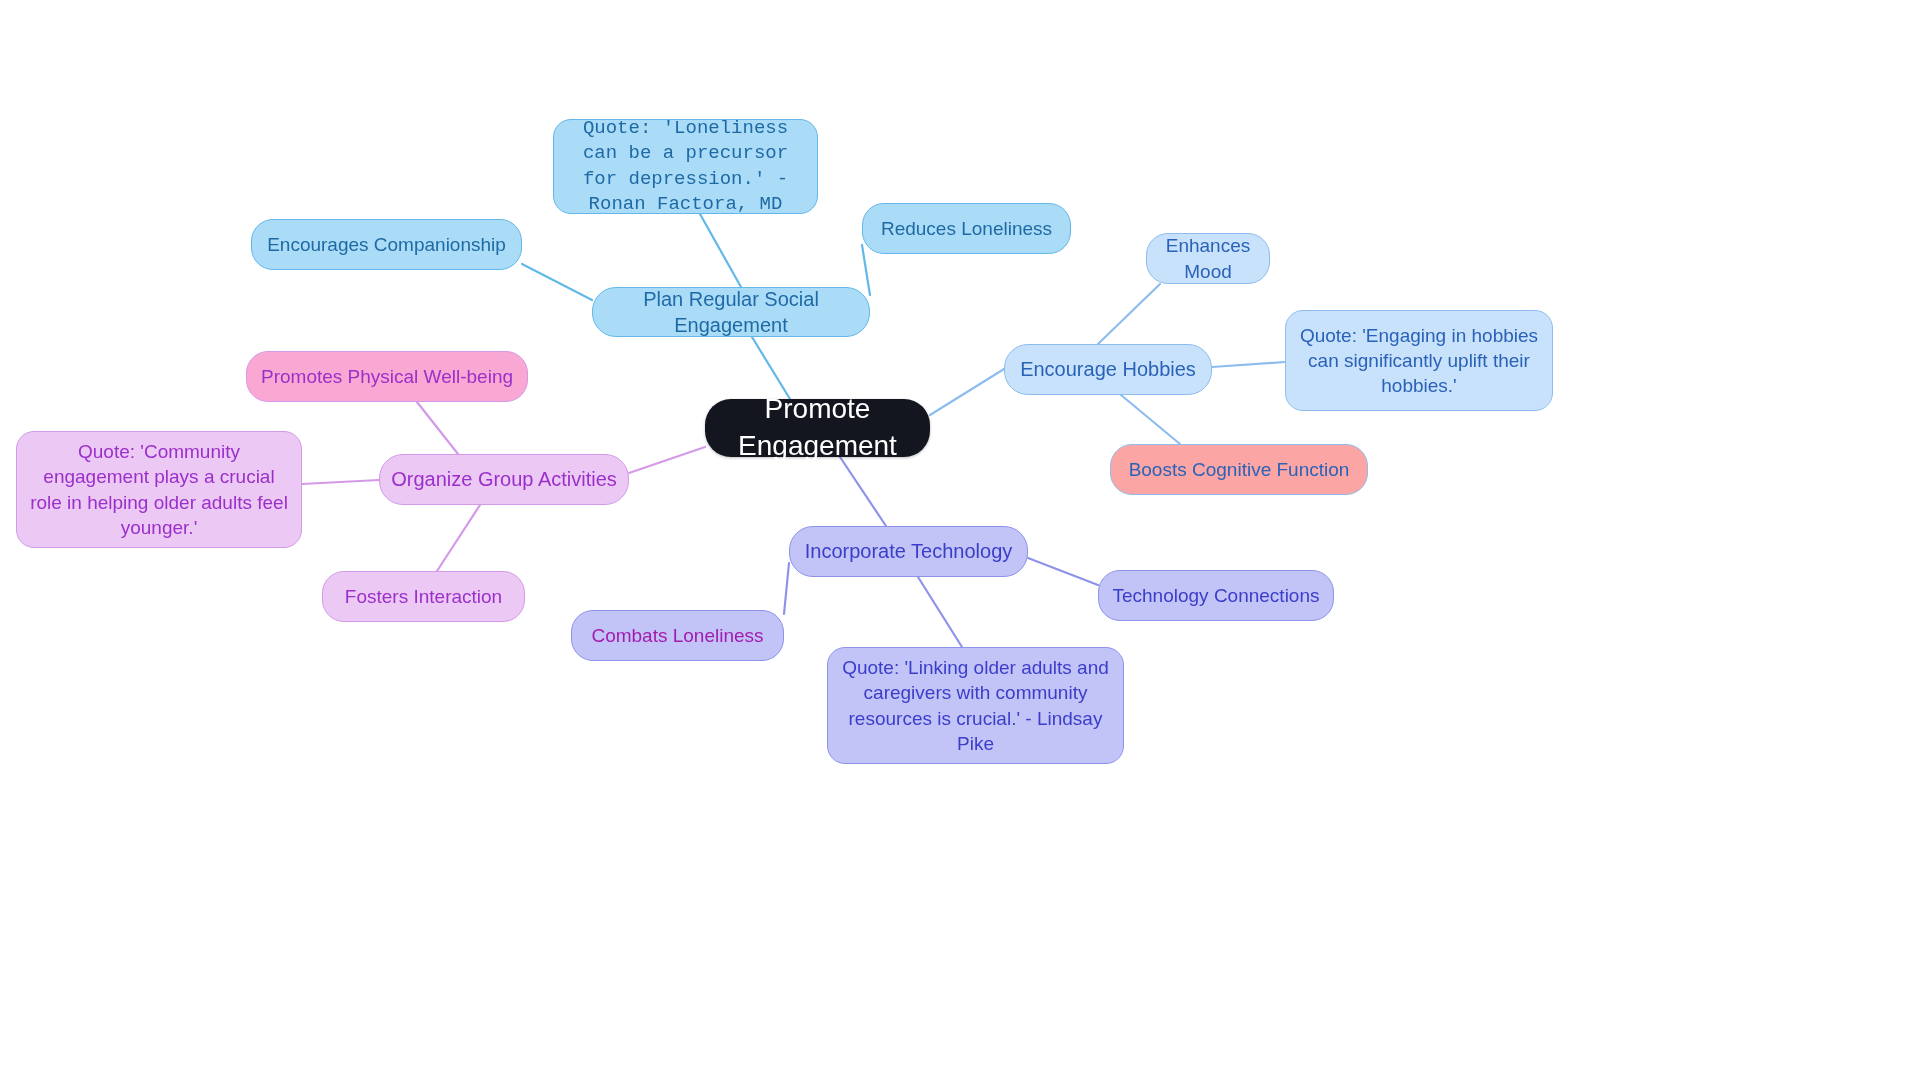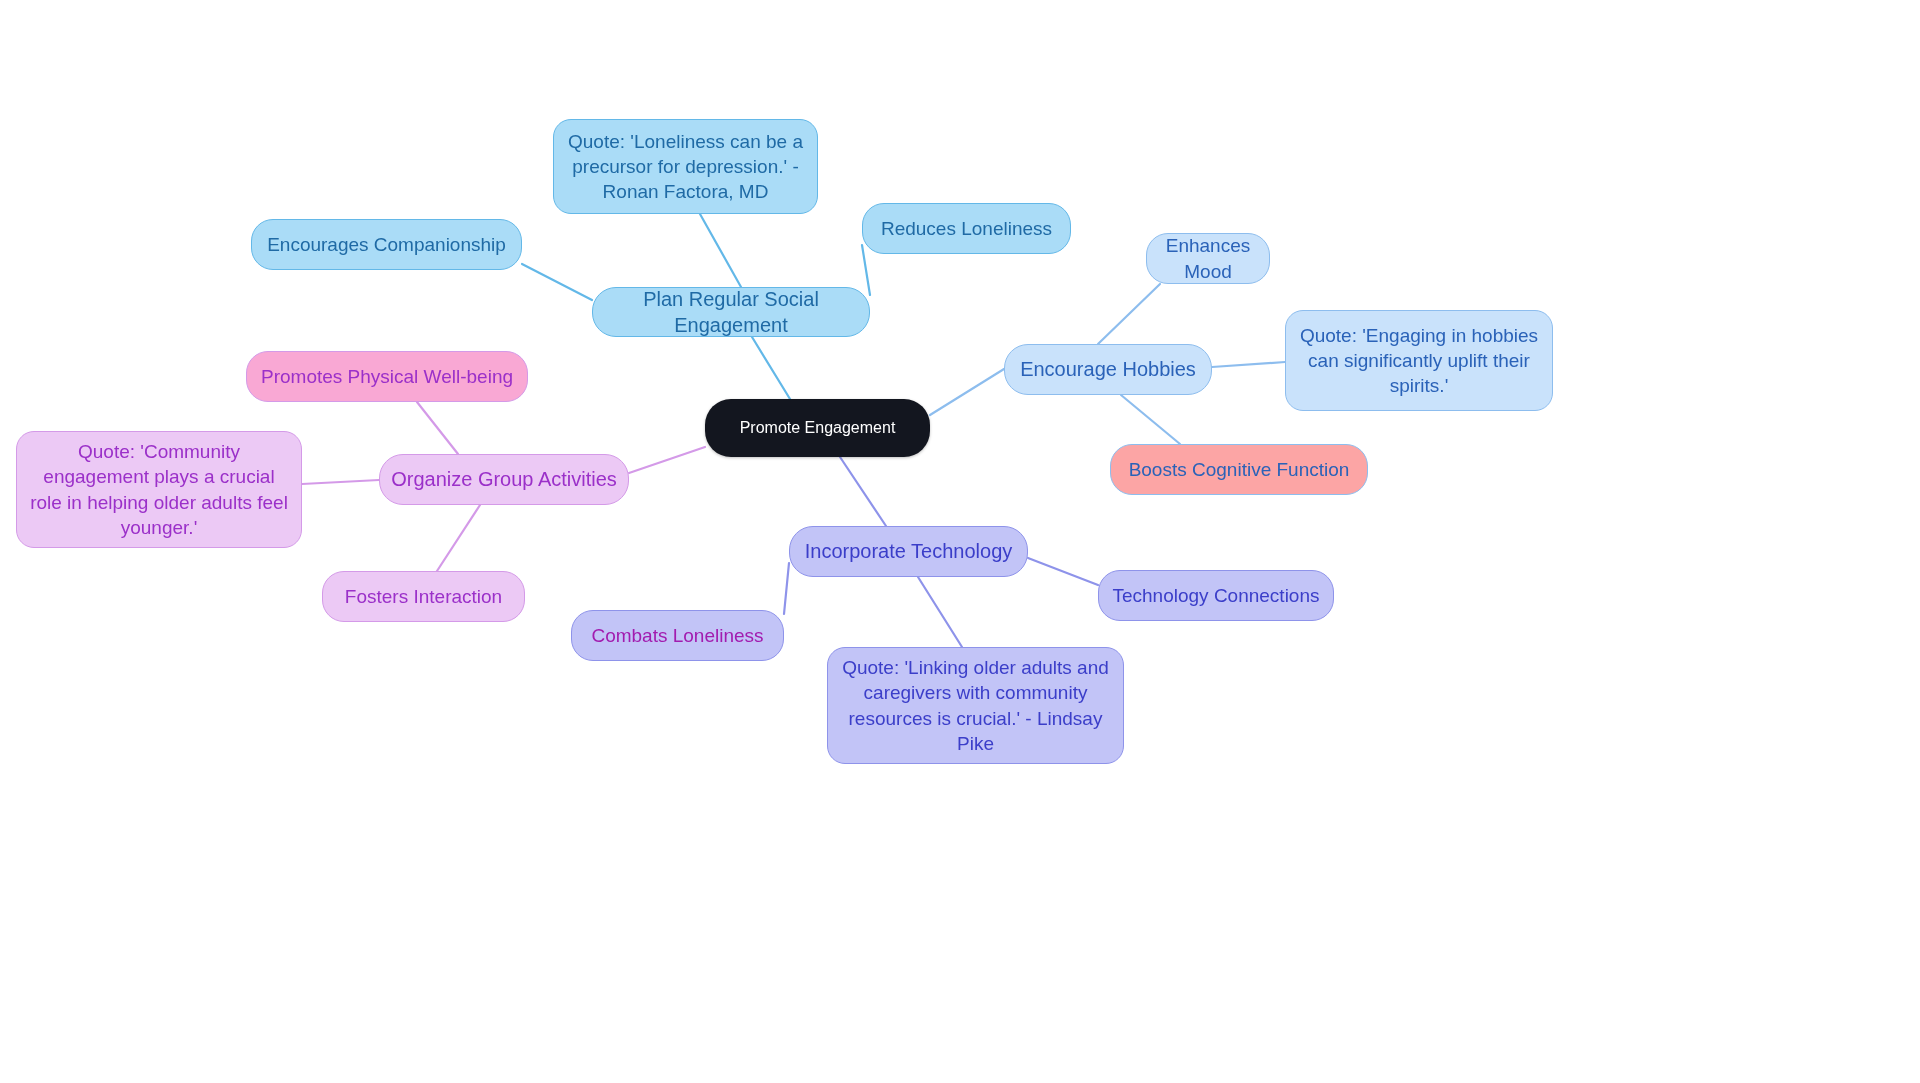--- a/index.html
+++ b/index.html
@@ -36,21 +36,21 @@
     border-width: 1.5px;
     line-height: 1.32;
     padding: 4px 10px;
     z-index: 2;
   }
   .node.root {
     border-radius: 26px;
     border-width: 0;
     background: #13161f;
     color: #ffffff;
-    font-size: 16px;
+    font-size: 28px;
     box-shadow: 0 1px 3px rgba(0,0,0,0.25);
   }
   .node.branch {
     border-radius: 24px;
     font-size: 20px;
   }
   .node.leaf {
     border-radius: 22px;
     font-size: 19px;
   }
@@ -88,34 +88,34 @@
   <div id="nodes-layer">
       <div class="node root" style="left: 705px; top: 399px; width: 225px; height: 58px; background: rgb(19, 22, 31); border-color: rgb(19, 22, 31); color: rgb(255, 255, 255);">
         <span class="node-label">Promote Engagement</span>
       </div>
       <div class="node branch" style="left: 592px; top: 287px; width: 278px; height: 50px; background: rgb(170, 220, 247); border-color: rgb(99, 184, 232); color: rgb(31, 106, 165);">
         <span class="node-label">Plan Regular Social Engagement</span>
       </div>
       <div class="node leaf" style="left: 251px; top: 219px; width: 271px; height: 51px; background: rgb(170, 220, 247); border-color: rgb(99, 184, 232); color: rgb(31, 106, 165);">
         <span class="node-label">Encourages Companionship</span>
       </div>
-      <div class="node quote" style="left: 553px; top: 119px; width: 265px; height: 95px; background: rgb(170, 220, 247); border-color: rgb(99, 184, 232); color: rgb(31, 106, 165);">
+      <div class="node quote" style="left: 553px; top: 119px; width: 265px; height: 95px; background: rgb(170, 220, 247); border-color: rgb(99, 184, 232); color: rgb(31, 106, 165); font-family: Liberation Mono, monospace;">
         <span class="node-label">Quote: 'Loneliness can be a precursor for depression.' - Ronan Factora, MD</span>
       </div>
       <div class="node leaf" style="left: 862px; top: 203px; width: 209px; height: 51px; background: rgb(170, 220, 247); border-color: rgb(99, 184, 232); color: rgb(31, 106, 165);">
         <span class="node-label">Reduces Loneliness</span>
       </div>
       <div class="node branch" style="left: 1004px; top: 344px; width: 208px; height: 51px; background: rgb(201, 226, 251); border-color: rgb(141, 189, 238); color: rgb(42, 98, 184);">
         <span class="node-label">Encourage Hobbies</span>
       </div>
       <div class="node leaf" style="left: 1146px; top: 233px; width: 124px; height: 51px; background: rgb(201, 226, 251); border-color: rgb(141, 189, 238); color: rgb(42, 98, 184);">
         <span class="node-label">Enhances Mood</span>
       </div>
       <div class="node quote" style="left: 1285px; top: 310px; width: 268px; height: 101px; background: rgb(201, 226, 251); border-color: rgb(141, 189, 238); color: rgb(42, 98, 184);">
-        <span class="node-label">Quote: 'Engaging in hobbies can significantly uplift their spirits.'</span>
+        <span class="node-label">Quote: 'Engaging in hobbies can significantly uplift their hobbies.'</span>
       </div>
       <div class="node leaf" style="left: 1110px; top: 444px; width: 258px; height: 51px; background: #fca5a5; border-color: rgb(141, 189, 238); color: rgb(42, 98, 184);">
         <span class="node-label">Boosts Cognitive Function</span>
       </div>
       <div class="node branch" style="left: 789px; top: 526px; width: 239px; height: 51px; background: rgb(194, 196, 247); border-color: rgb(142, 147, 234); color: rgb(59, 62, 201);">
         <span class="node-label">Incorporate Technology</span>
       </div>
       <div class="node leaf" style="left: 1098px; top: 570px; width: 236px; height: 51px; background: rgb(194, 196, 247); border-color: rgb(142, 147, 234); color: rgb(59, 62, 201);">
         <span class="node-label">Technology Connections</span>
       </div>

